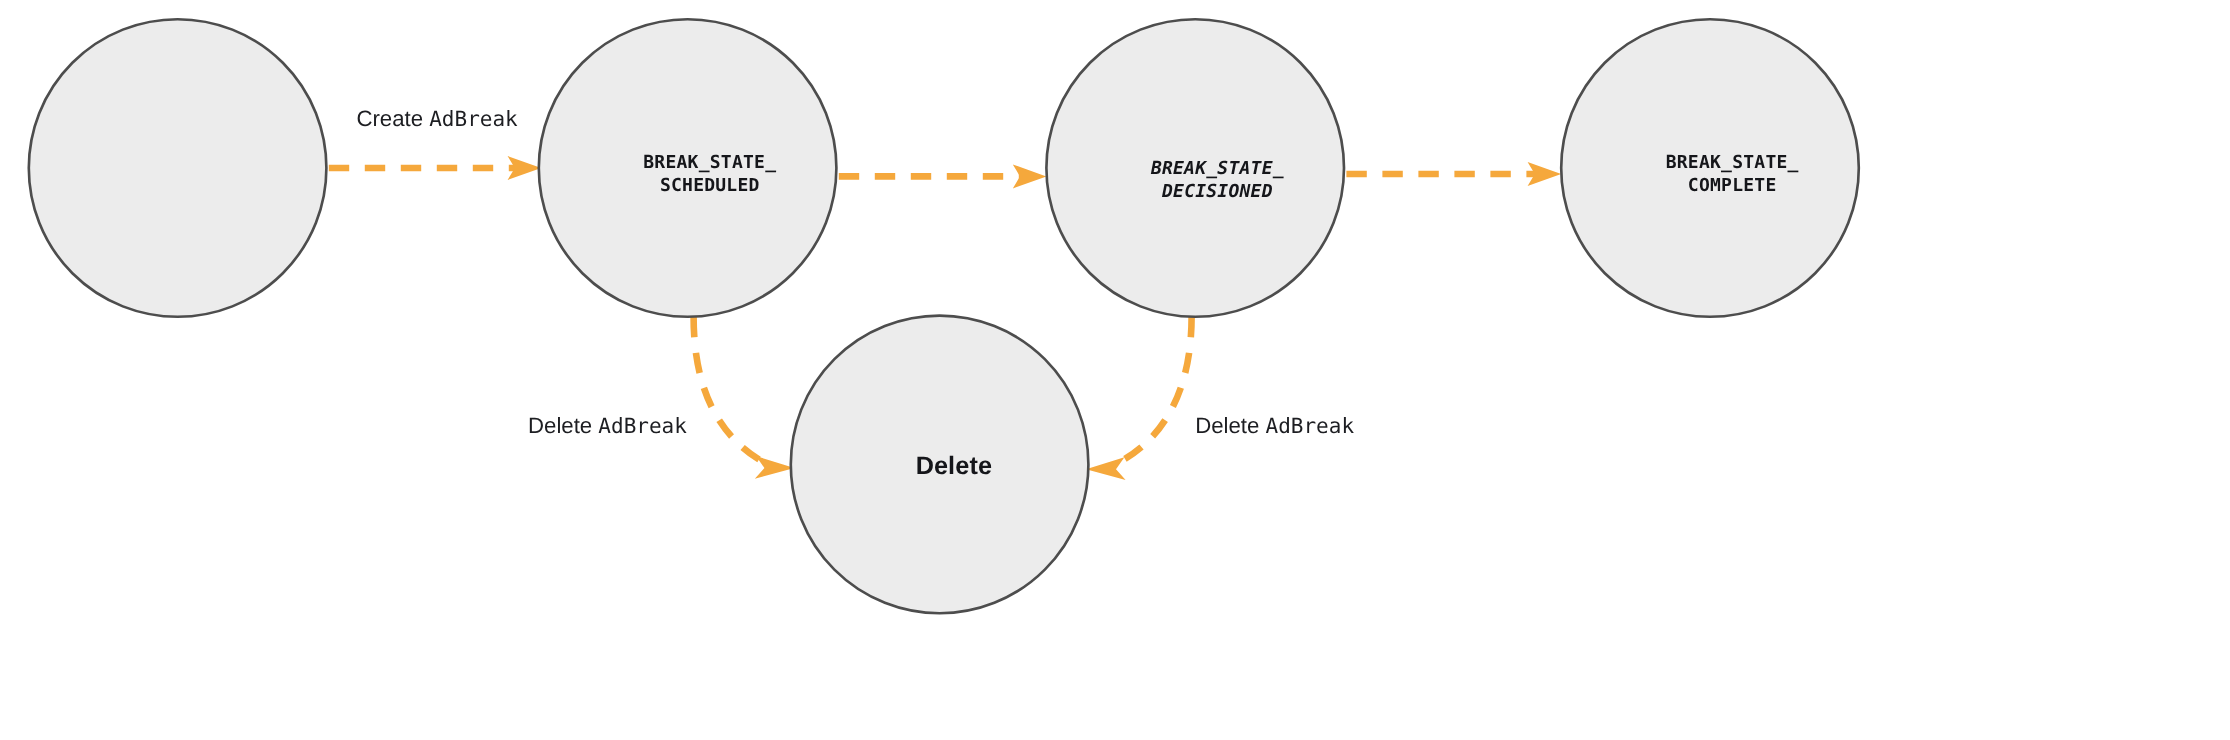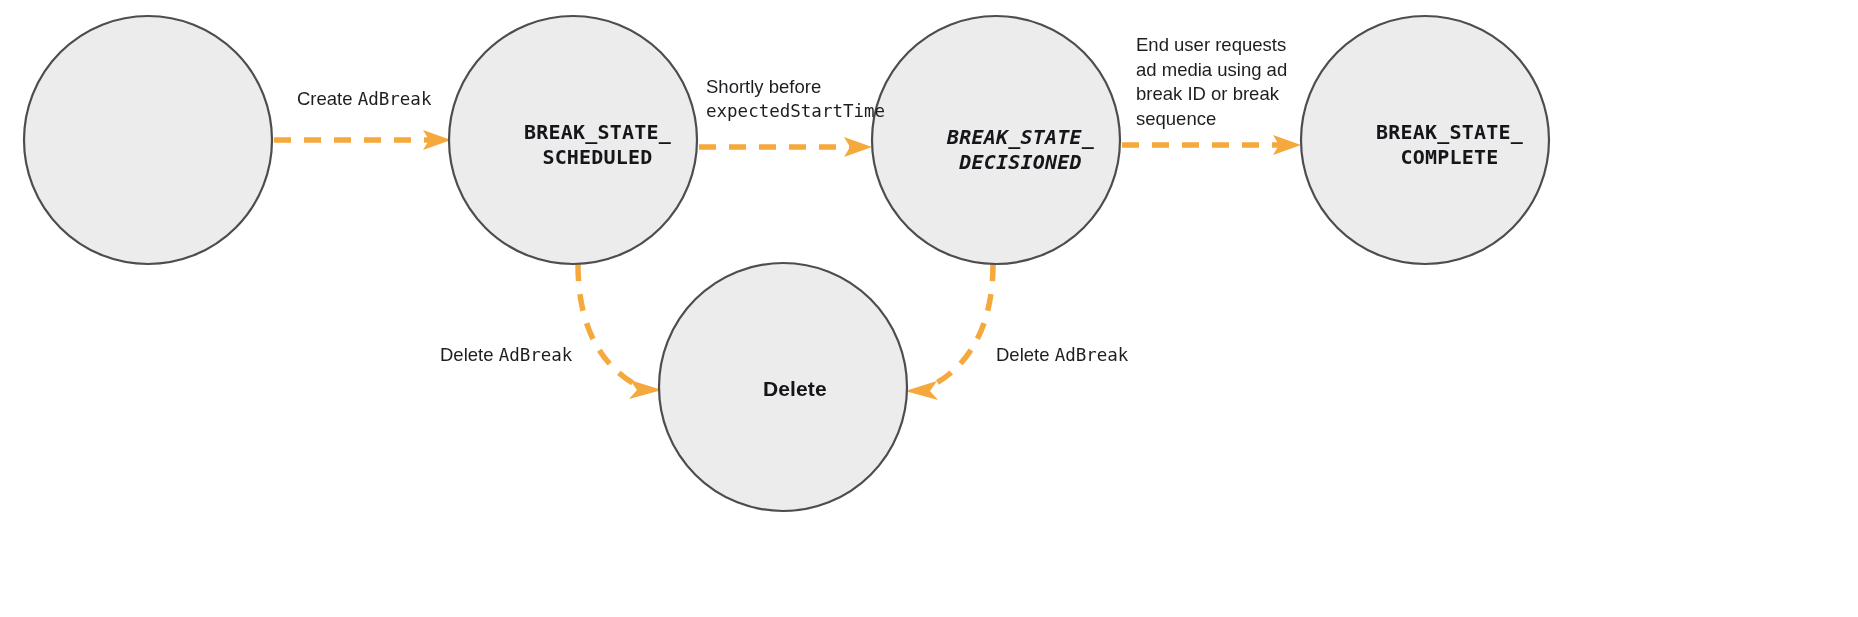--- a/index.html
+++ b/index.html
@@ -52,21 +52,21 @@
     pointer-events: none;
     transform: translate(-50%, -50%);
   }
   .node-label.sans {
     font-family: "Liberation Sans", sans-serif;
     font-size: 21px;
     letter-spacing: 0.1px;
   }
   .node-label.mono {
     font-family: "DejaVu Sans Mono", monospace;
-    font-size: 20px;
+    font-size: 15px;
     letter-spacing: 0.2px;
   }
   .edge-label {
     position: absolute;
     color: #1d1e22;
     font-size: 18.5px;
     line-height: 1.33;
     white-space: nowrap;
     pointer-events: none;
   }
@@ -146,31 +146,21 @@
   <div class="node-label sans" style="left:783px; top:388px;">
     <span>Delete</span>
   </div>
 
   <div class="edge-label lbl-center" style="left:297px; top:87px;">
     <span class="lbl-line">
       <span class="sans-run">Create </span><span class="mono-run">AdBreak</span>
     </span>
   </div>
 
-  <div class="edge-label lbl-left" style="left:706px; top:75px;">
-    <span class="lbl-line sans-run">Shortly before</span>
-    <span class="lbl-line mono-run">expectedStartTime</span>
-  </div>
 
-  <div class="edge-label lbl-left" style="left:1136px; top:33px;">
-    <span class="lbl-line sans-run">End user requests</span>
-    <span class="lbl-line sans-run">ad media using ad</span>
-    <span class="lbl-line sans-run">break ID or break</span>
-    <span class="lbl-line sans-run">sequence</span>
-  </div>
 
   <div class="edge-label lbl-center" style="left:440px; top:343px;">
     <span class="lbl-line">
       <span class="sans-run">Delete </span><span class="mono-run">AdBreak</span>
     </span>
   </div>
 
   <div class="edge-label lbl-center" style="left:996px; top:343px;">
     <span class="lbl-line">
       <span class="sans-run">Delete </span><span class="mono-run">AdBreak</span>

